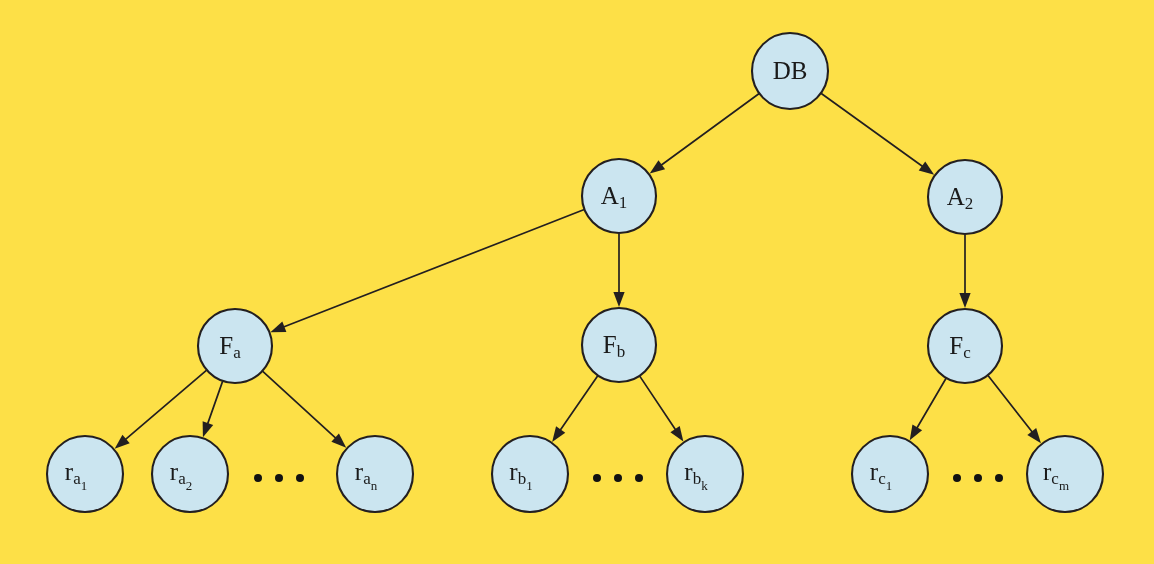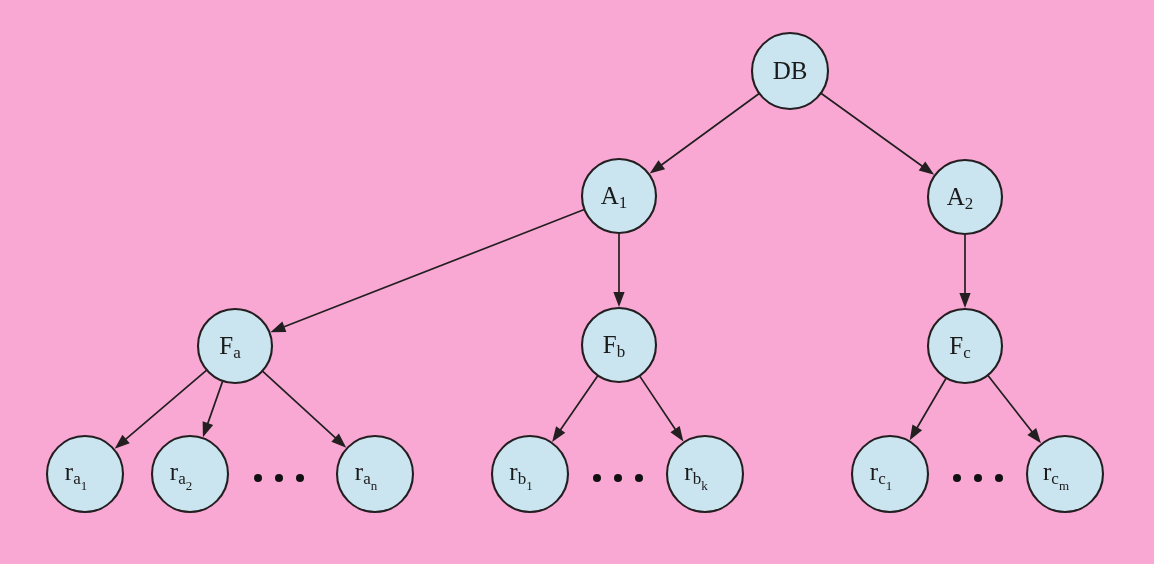--- a/index.html
+++ b/index.html
@@ -7,21 +7,21 @@
     padding: 0;
     background: #ffffff;
   }
   body {
     font-family: "Liberation Serif", "DejaVu Serif", serif;
   }
   #diagram-root {
     position: relative;
     width: 1154px;
     height: 564px;
-    background: #f9a8d4;
+    background: #fde047;
     overflow: hidden;
   }
   svg#tree-svg {
     position: absolute;
     left: 0;
     top: 0;
     width: 1154px;
     height: 564px;
     display: block;
   }

